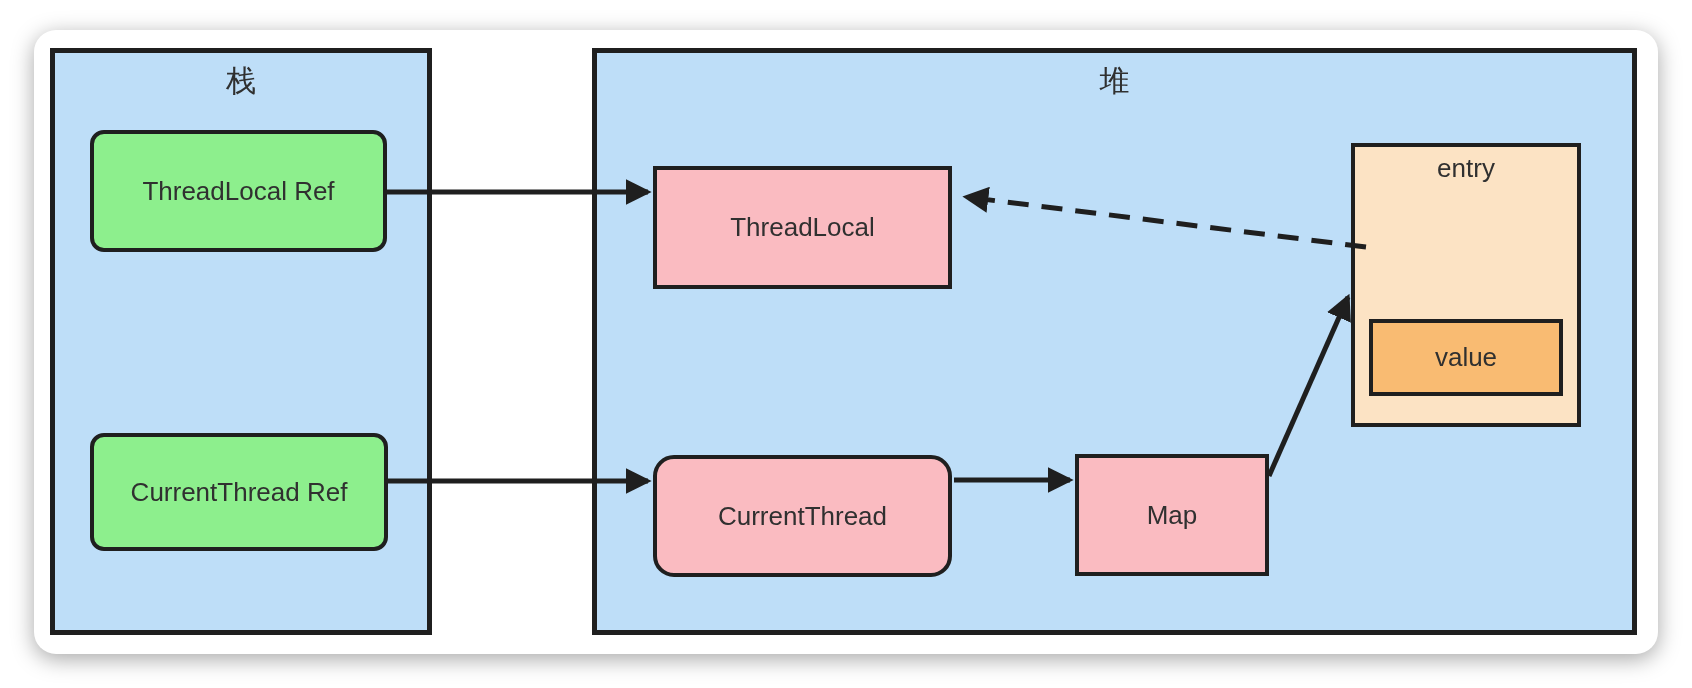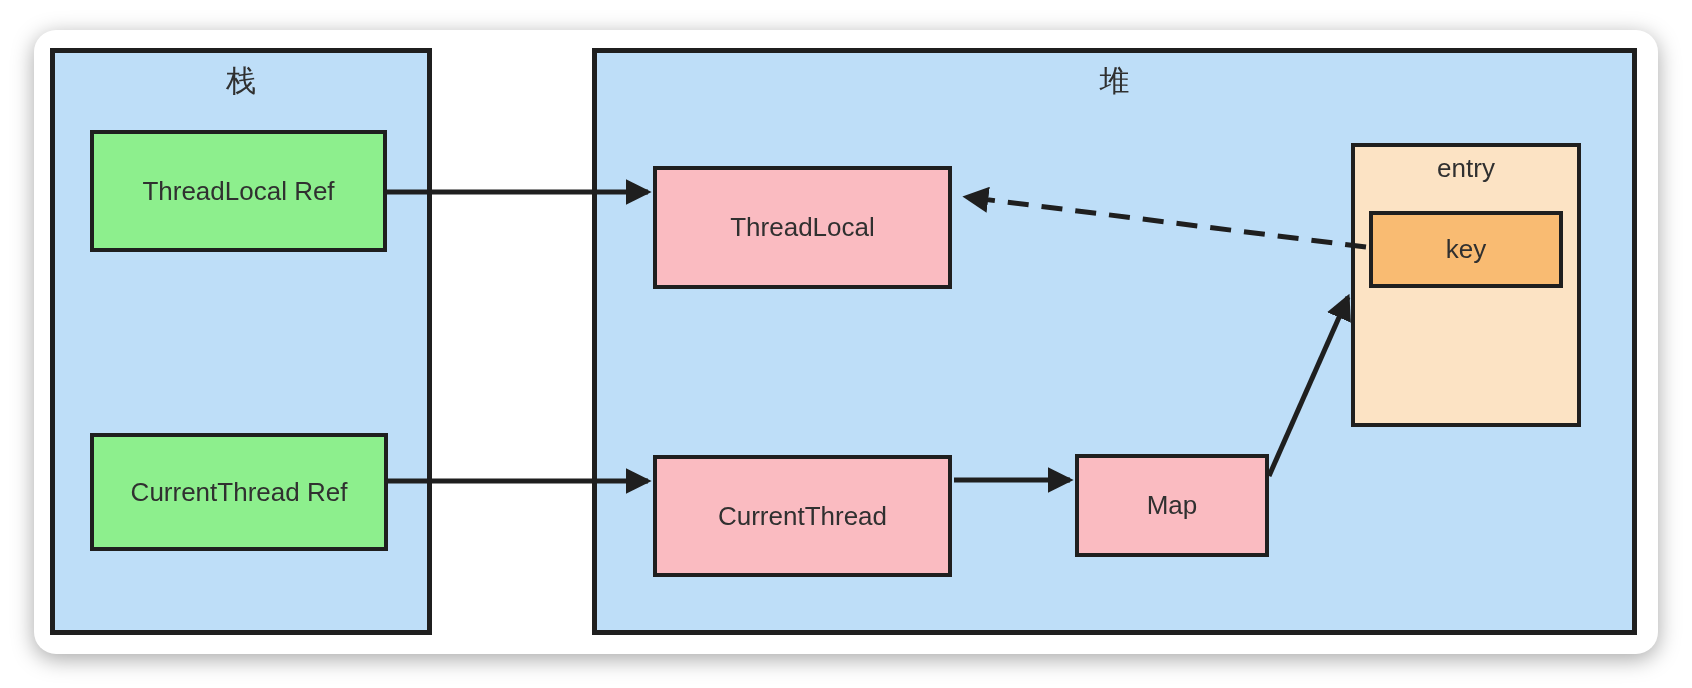--- a/index.html
+++ b/index.html
@@ -55,28 +55,28 @@
   .node {
     position: absolute;
     border: 4px solid var(--border-color);
     box-sizing: border-box;
     display: flex;
     align-items: center;
     justify-content: center;
     font-size: 26px;
     color: var(--text-color);
   }
-  .node.green { background: var(--stack-node-fill); }
+  .node.green { background: var(--stack-node-fill); border-radius: 14px; }
   .node.pink  { background: var(--heap-node-fill); margin-top: 36px; }
 
   #node-threadlocal-ref  { left: 90px;  top: 130px; width: 297px; height: 122px; }
   #node-currentthread-ref{ left: 90px;  top: 422px; width: 298px; height: 118px; margin-top: 11px; }
   #node-threadlocal      { left: 653px; top: 130px; width: 299px; height: 123px; }
-  #node-currentthread    { left: 653px; top: 419px; width: 299px; height: 122px; }
-  #node-map              { left: 1075px;top: 418px; width: 194px; height: 103px; }
+  #node-currentthread    { left: 653px; top: 419px; width: 299px; height: 122px; border-radius: 21px; }
+  #node-map              { left: 1075px;top: 418px; width: 194px; height: 122px; }
 
   #entry-box {
     position: absolute;
     left: 1351px;
     top: 143px;
     width: 230px;
     height: 284px;
     background: var(--entry-fill);
     border: 4px solid var(--border-color);
     box-sizing: border-box;
@@ -142,21 +142,21 @@
   <div class="node green" id="node-currentthread-ref">CurrentThread Ref</div>
 
   <div class="node pink" id="node-threadlocal">ThreadLocal</div>
 
   <div class="node pink" id="node-currentthread">CurrentThread</div>
 
   <div class="node pink" id="node-map">Map</div>
 
   <div id="entry-box">
     <div class="entry-title">entry</div>
-    <div class="entry-field" id="entry-field-key">key</div>
+    <div class="entry-field" id="entry-field-value">value</div>
   </div>
 
   <svg class="arrows" width="1692" height="688" viewBox="0 0 1692 688">
     <defs>
       <marker id="arrowhead" viewBox="0 0 10 10" refX="8.6" refY="5" markerWidth="5.2" markerHeight="5.2" orient="auto-start-reverse">
         <path d="M0,0 L10,5 L0,10 z" fill="#1F1F1F"></path>
       </marker>
     </defs>
 
     <line class="edge" x1="385" y1="192" x2="648" y2="192" marker-end="url(#arrowhead)"></line>

